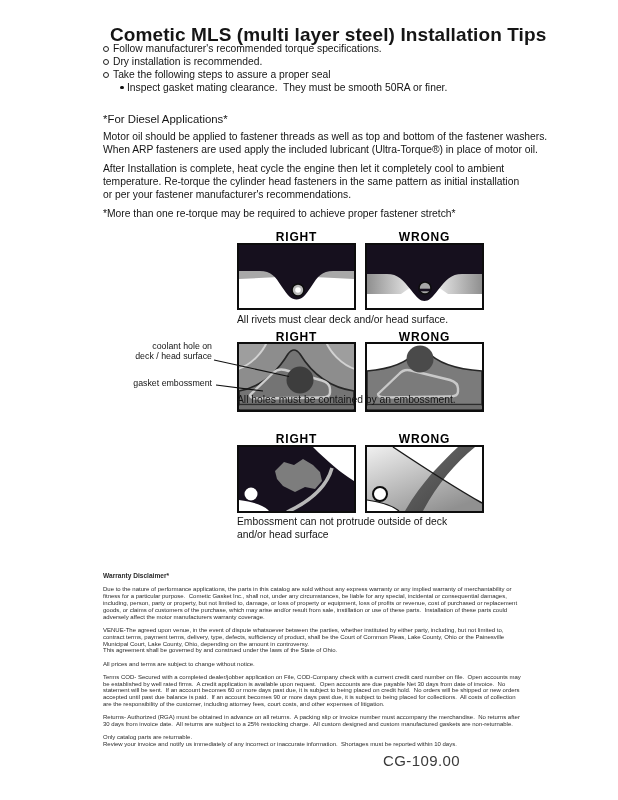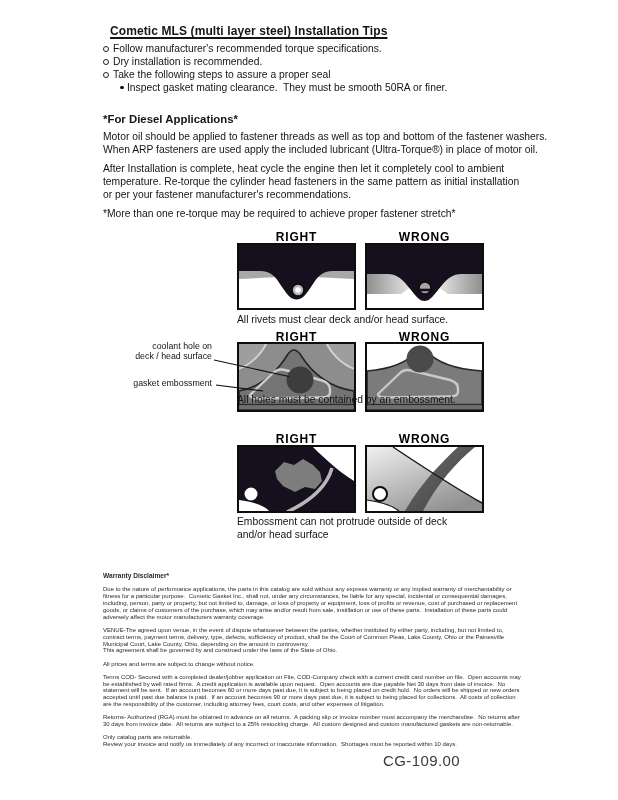--- a/index.html
+++ b/index.html
@@ -2,31 +2,31 @@
 <html><head>
 <meta charset="utf-8">
 <style>
   html,body{margin:0;padding:0;background:#ffffff;}
   .page{
     position:relative;width:618px;height:800px;background:#ffffff;overflow:hidden;
     font-family:"Liberation Sans",sans-serif;color:#151515;
   }
   .abs{position:absolute;}
   .doc-title{
-    left:110px;top:24px;font-size:12px;font-weight:bold;
-    text-decoration:underline;text-underline-offset:2px;text-decoration-thickness:1.5px;
+    left:110px;top:24px;font-size:19px;font-weight:bold;
+    text-underline-offset:2px;text-decoration-thickness:1.5px;
     letter-spacing:.1px;white-space:pre;
   }
   .bullets{left:103px;top:42px;width:480px;font-size:10.3px;line-height:13px;}
   .b-row{display:flex;}
   .b-ring{flex:0 0 auto;width:4px;height:4px;border:1px solid #222;border-radius:50%;margin:3.5px 4px 0 0;}
   .b-sub{padding-left:17px;}
   .b-dot{flex:0 0 auto;width:3.5px;height:3.5px;background:#111;border-radius:50%;margin:4.5px 3.5px 0 0;}
   .b-text{white-space:pre-wrap;}
-  .h2{left:103px;top:113px;font-size:11.4px;font-weight:bold;text-align:center;}
+  .h2{left:103px;top:113px;font-size:11.4px;font-weight:normal;text-align:center;}
   .para{font-size:10.3px;line-height:13px;white-space:pre-wrap;width:480px;}
   .rw-label{width:119px;text-align:center;font-size:12px;font-weight:600;letter-spacing:.8px;color:#000000;}
   .caption{font-size:10.3px;line-height:12.5px;white-space:pre-wrap;color:#141414;}
   .annot{width:114px;text-align:right;font-size:8.8px;line-height:10px;white-space:pre-wrap;color:#141414;}
   .diagram{display:block;}
   .warranty{left:103px;top:572px;width:482px;color:#2b2b2b;}
   .w-head{font-size:6.6px;font-weight:bold;margin:0 0 7px 0;}
   .w-p{font-size:6px;line-height:6.9px;margin:0 0 6.2px 0;white-space:pre-wrap;}
   .page-code{left:383px;top:752px;font-size:15px;letter-spacing:.4px;color:#3a3a3a;}
   svg{display:block;}

